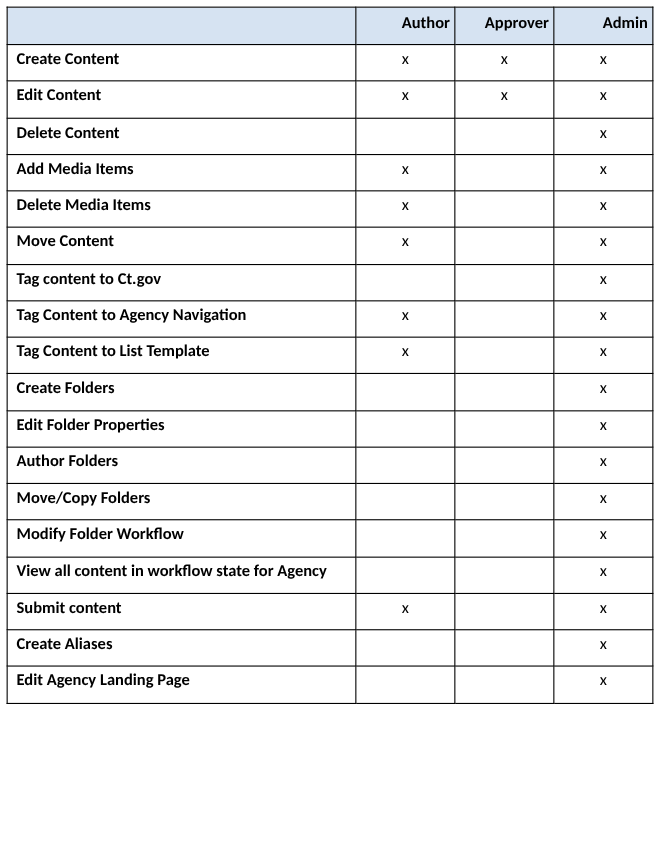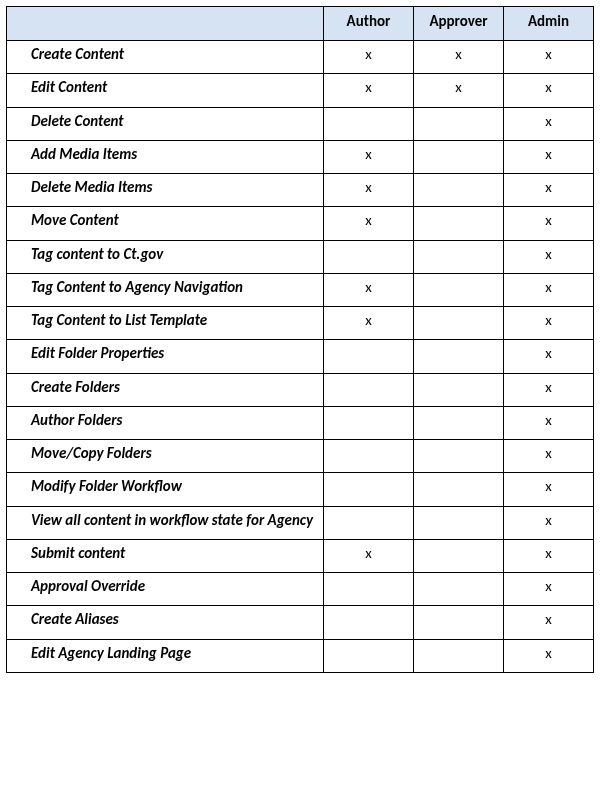--- a/index.html
+++ b/index.html
@@ -14,34 +14,33 @@
       width: 100%;
       table-layout: fixed;
     }
     th, td {
       border: 1px solid #000;
       vertical-align: top;
     }
     th {
       background: #d6e3f2;
       font-weight: bold;
-      text-align: center;
+      text-align: right;
       padding: 5px 4px 10px 4px;
       font-size: 15px;
     }
     th.rowlabel-header {
       background: #d6e3f2;
     }
     td.rowlabel {
       font-weight: bold;
       text-align: left;
-      padding: 5px 6px 10px 24px;
+      padding: 5px 6px 10px 8px;
       font-size: 15px;
       line-height: 1.15;
-      font-style: italic;
     }
     td.mark {
       text-align: center;
       padding: 5px 4px 10px 4px;
       font-size: 15px;
       line-height: 1.15;
     }
     col.c-label { width: 54%; }
     col.c-role  { width: 15.333%; }
   </style>
@@ -112,27 +111,27 @@
         <td class="mark"></td>
         <td class="mark">x</td>
       </tr>
       <tr>
         <td class="rowlabel">Tag Content to List Template</td>
         <td class="mark">x</td>
         <td class="mark"></td>
         <td class="mark">x</td>
       </tr>
       <tr>
-        <td class="rowlabel">Edit Folder Properties</td>
+        <td class="rowlabel">Create Folders</td>
         <td class="mark"></td>
         <td class="mark"></td>
         <td class="mark">x</td>
       </tr>
       <tr>
-        <td class="rowlabel">Create Folders</td>
+        <td class="rowlabel">Edit Folder Properties</td>
         <td class="mark"></td>
         <td class="mark"></td>
         <td class="mark">x</td>
       </tr>
       <tr>
         <td class="rowlabel">Author Folders</td>
         <td class="mark"></td>
         <td class="mark"></td>
         <td class="mark">x</td>
       </tr>
@@ -154,26 +153,20 @@
         <td class="mark"></td>
         <td class="mark">x</td>
       </tr>
       <tr>
         <td class="rowlabel">Submit content</td>
         <td class="mark">x</td>
         <td class="mark"></td>
         <td class="mark">x</td>
       </tr>
       <tr>
-        <td class="rowlabel">Approval Override</td>
-        <td class="mark"></td>
-        <td class="mark"></td>
-        <td class="mark">x</td>
-      </tr>
-      <tr>
         <td class="rowlabel">Create Aliases</td>
         <td class="mark"></td>
         <td class="mark"></td>
         <td class="mark">x</td>
       </tr>
       <tr>
         <td class="rowlabel">Edit Agency Landing Page</td>
         <td class="mark"></td>
         <td class="mark"></td>
         <td class="mark">x</td>

